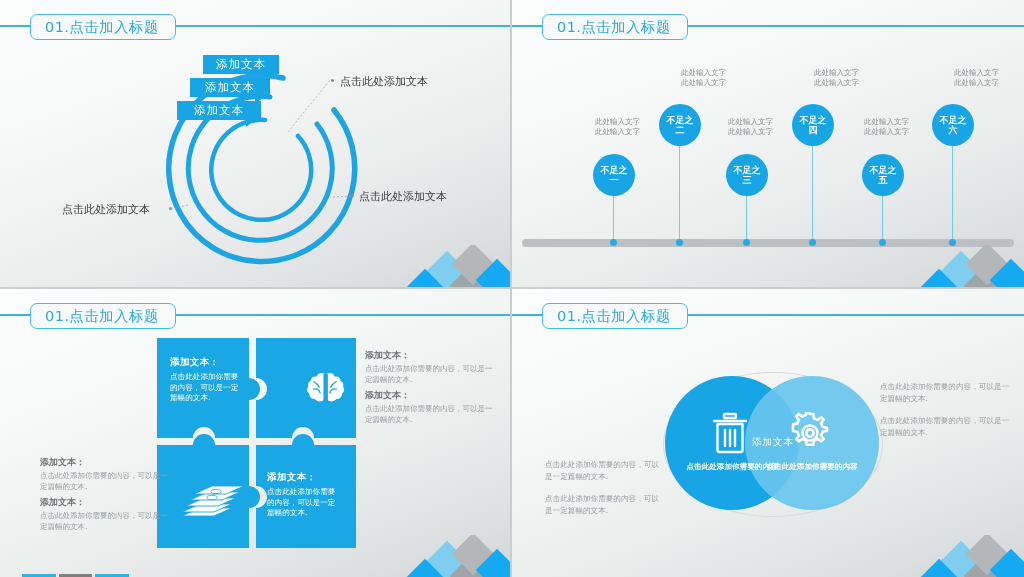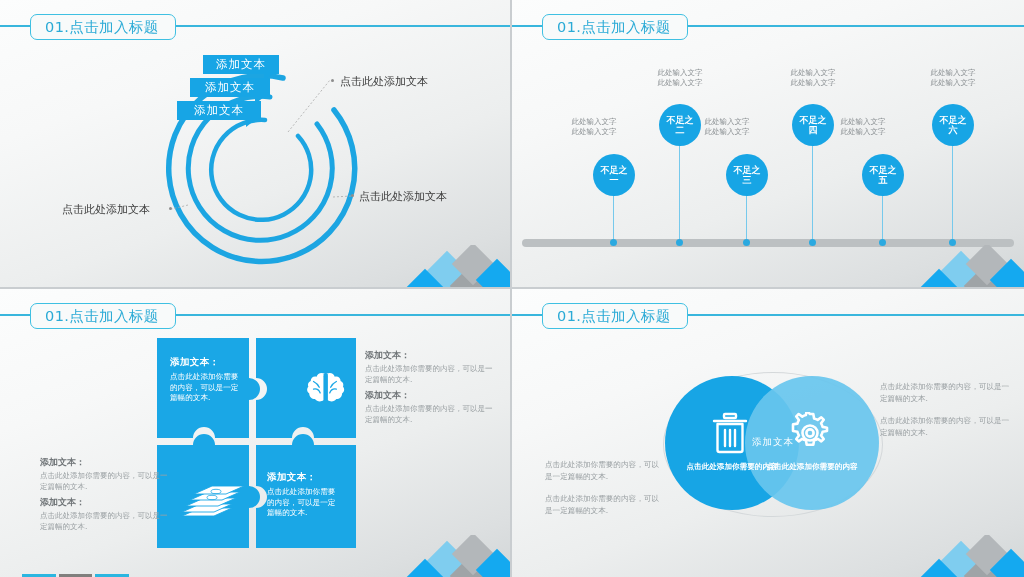--- a/index.html
+++ b/index.html
@@ -71,21 +71,21 @@
   .tl-dot{position:absolute;width:7px;height:7px;border-radius:50%;background:#2ba9e0;}
   .tl-stem{position:absolute;width:1.3px;background:#76c9ec;}
   .tl-circle{
     position:absolute;border-radius:50%;background:#17a5e5;color:#fff;
     display:flex;flex-direction:column;align-items:center;justify-content:center;
     font-size:9px;line-height:10.5px;font-weight:bold;
     font-family:"DejaVu Sans",sans-serif;text-align:center;
   }
   .tl-label{
     position:absolute;font-size:7.5px;line-height:10px;color:#8c9194;
-    text-align:center;white-space:nowrap;font-family:Liberation Serif, serif;
+    text-align:right;white-space:nowrap;font-family:Liberation Serif, serif;
   }
   .pz-txt{position:absolute;color:#fff;font-family:"DejaVu Sans",sans-serif;}
   .pz-head{font-size:9.5px;font-weight:bold;letter-spacing:.4px;margin-bottom:3px;}
   .pz-body{font-size:7.6px;line-height:10.5px;}
   .side-txt{position:absolute;font-family:"DejaVu Sans",sans-serif;}
   .side-head{font-size:9px;font-weight:bold;color:#6f7477;margin-bottom:2px;}
   .side-body{font-size:7.5px;line-height:10.5px;color:#9aa0a3;}
   .vring{position:absolute;left:0;top:0;width:218px;height:143px;border:1px solid #d4d8da;border-radius:50%;}
   .vc{position:absolute;top:4px;width:134px;height:134px;border-radius:50%;}
   .vcl{left:2px;background:#17a5e5;}

